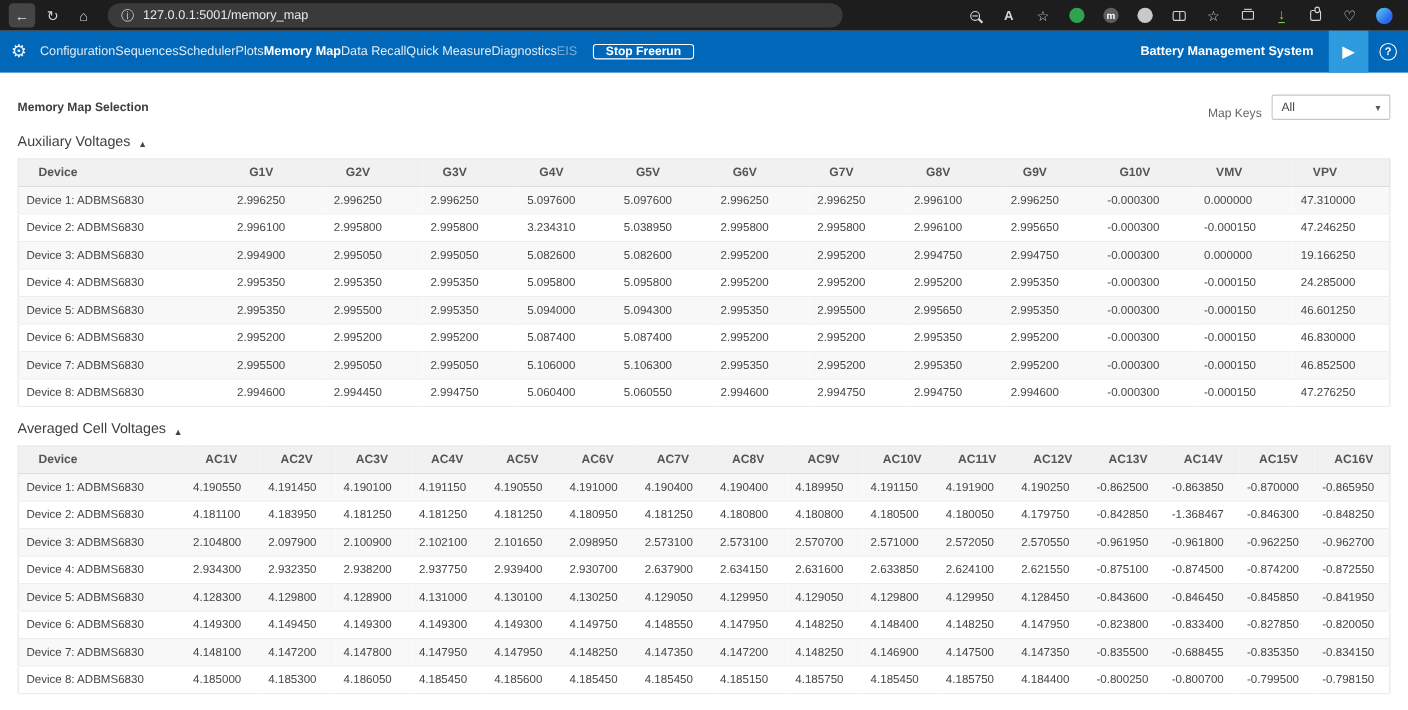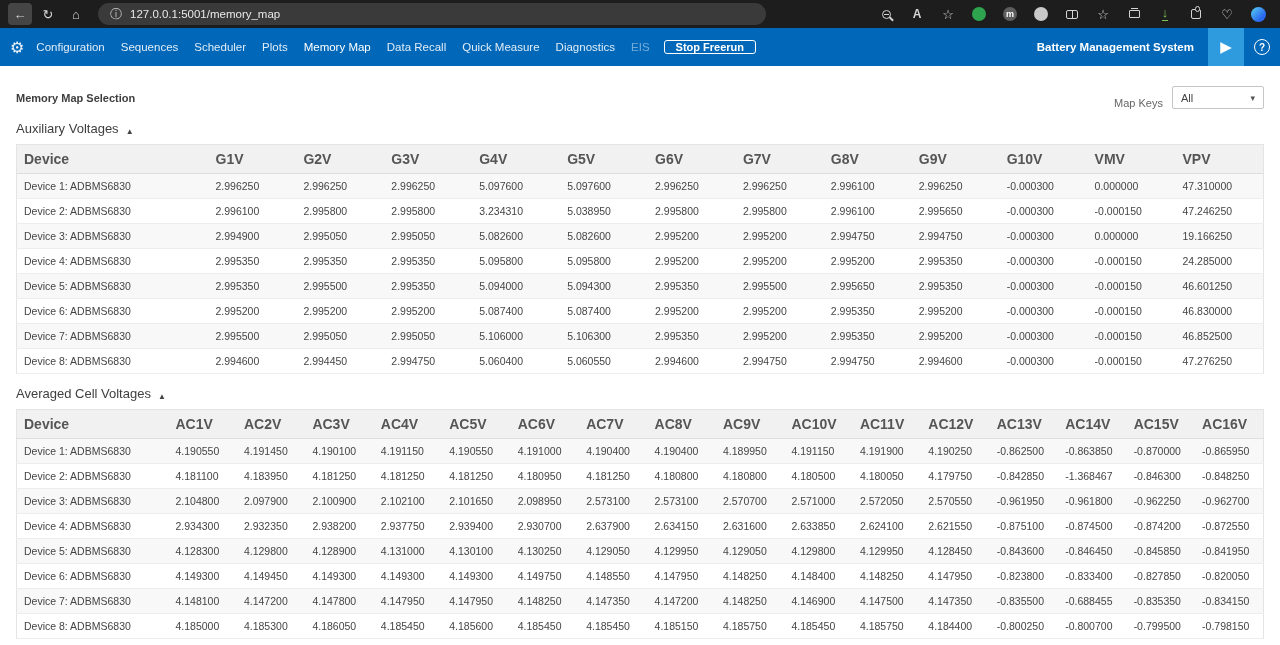--- a/index.html
+++ b/index.html
@@ -49,23 +49,23 @@
   .puzzle::after { content:''; position:absolute; top:-4px; left:2.5px; width:3.5px; height:3.5px;
                    border:1.2px solid #d4d4d4; border-radius:50%; background:#1d1d1d; }
   .copilot { width:15px; height:15px; border-radius:50%; background:linear-gradient(135deg,#5ad1f0,#2b6af0 70%); }
 
   
   .nav-bar {
     height:38px; background:#0067b9; display:flex; align-items:center;
     padding-left:10px; color:#fff;
   }
   .gear { font-size:16px; color:#eaf3fb; margin-right:12px; }
-  .nav-items { display:flex; align-items:center; gap:16px; }
+  .nav-items { display:flex; align-items:center; }
   .nav-item { font-size:11.5px; color:rgba(255,255,255,0.88); cursor:default; white-space:nowrap; }
-  .nav-item.active { font-weight:normal; color:#ffffff; }
+  .nav-item.active { font-weight:bold; color:#ffffff; }
   .nav-item.disabled { color:rgba(255,255,255,0.45); }
   .stop-btn {
     margin-left:14px; background:transparent; border:1px solid #ffffff; color:#fff;
     font-size:11px; font-weight:bold; padding:0 11px; border-radius:3px;
     font-family:"Liberation Sans", sans-serif; cursor:default;
   }
   .nav-right { margin-left:auto; display:flex; align-items:center; height:100%; }
   .app-title { font-size:11.5px; font-weight:bold; margin-right:14px; white-space:nowrap;padding-left:32px; }
   .run-btn {
     width:36px; height:38px; border:none; background:#2e9bdf; color:#fff;
@@ -77,36 +77,36 @@
     font-size:10px; font-weight:bold; margin:0 10px;
   }
 
   
   .content { padding:6px 16px 0 16px; }
   .page-header { display:flex; justify-content:space-between; align-items:center; margin:14px 0 8px 0; }
   .page-title { font-size:11px; color:#3e3e3e; font-weight:bold; margin:0; }
   .map-keys { display:flex; align-items:flex-end; gap:9px; }
   .map-keys-label { font-size:11px; color:#666; }
   .select-box {
-    width:92px; height:23px; border:1px solid #c6c6c6; border-radius:2px; background:#fff;
+    width:108px; height:23px; border:1px solid #c6c6c6; border-radius:2px; background:#fff;
     display:flex; align-items:center; justify-content:space-between;
     padding:0 8px; font-size:11px; color:#444; cursor:default;
   }
   .select-caret { font-size:9px; color:#555; }
 
   .section-title {
     display:flex; align-items:flex-end; gap:7px; margin:12px 0 8px 0;
     font-size:13px; color:#3e3e3e; cursor:default;
   }
   .collapse-caret { font-size:8px; color:#444; }
 
   table { width:100%; border-collapse:collapse; table-layout:fixed; border:1px solid #e4e4e4; }
   th {
-    background:#f1f1f1; text-align:left; font-size:14px; color:#555;
-    padding:6px 7px; border-bottom:1px solid #dedede; font-weight:bold; white-space:nowrap;margin-top:14px;
+    background:#f1f1f1; text-align:left; font-size:11px; color:#555;
+    padding:6px 18px; border-bottom:1px solid #dedede; font-weight:bold; white-space:nowrap;margin-top:14px;
   }
   td {
     font-size:10.5px; color:#454545; padding:6px 7px; border-bottom:1px solid #ededed;
     white-space:nowrap; overflow:hidden;
   }
   tbody tr:nth-child(odd)  { background:#f8f8f8; }
   tbody tr:nth-child(even) { background:#ffffff; }
   table.aux th:first-child { width:192px; }
   table.acv th:first-child { width:152px; }
 </style>

